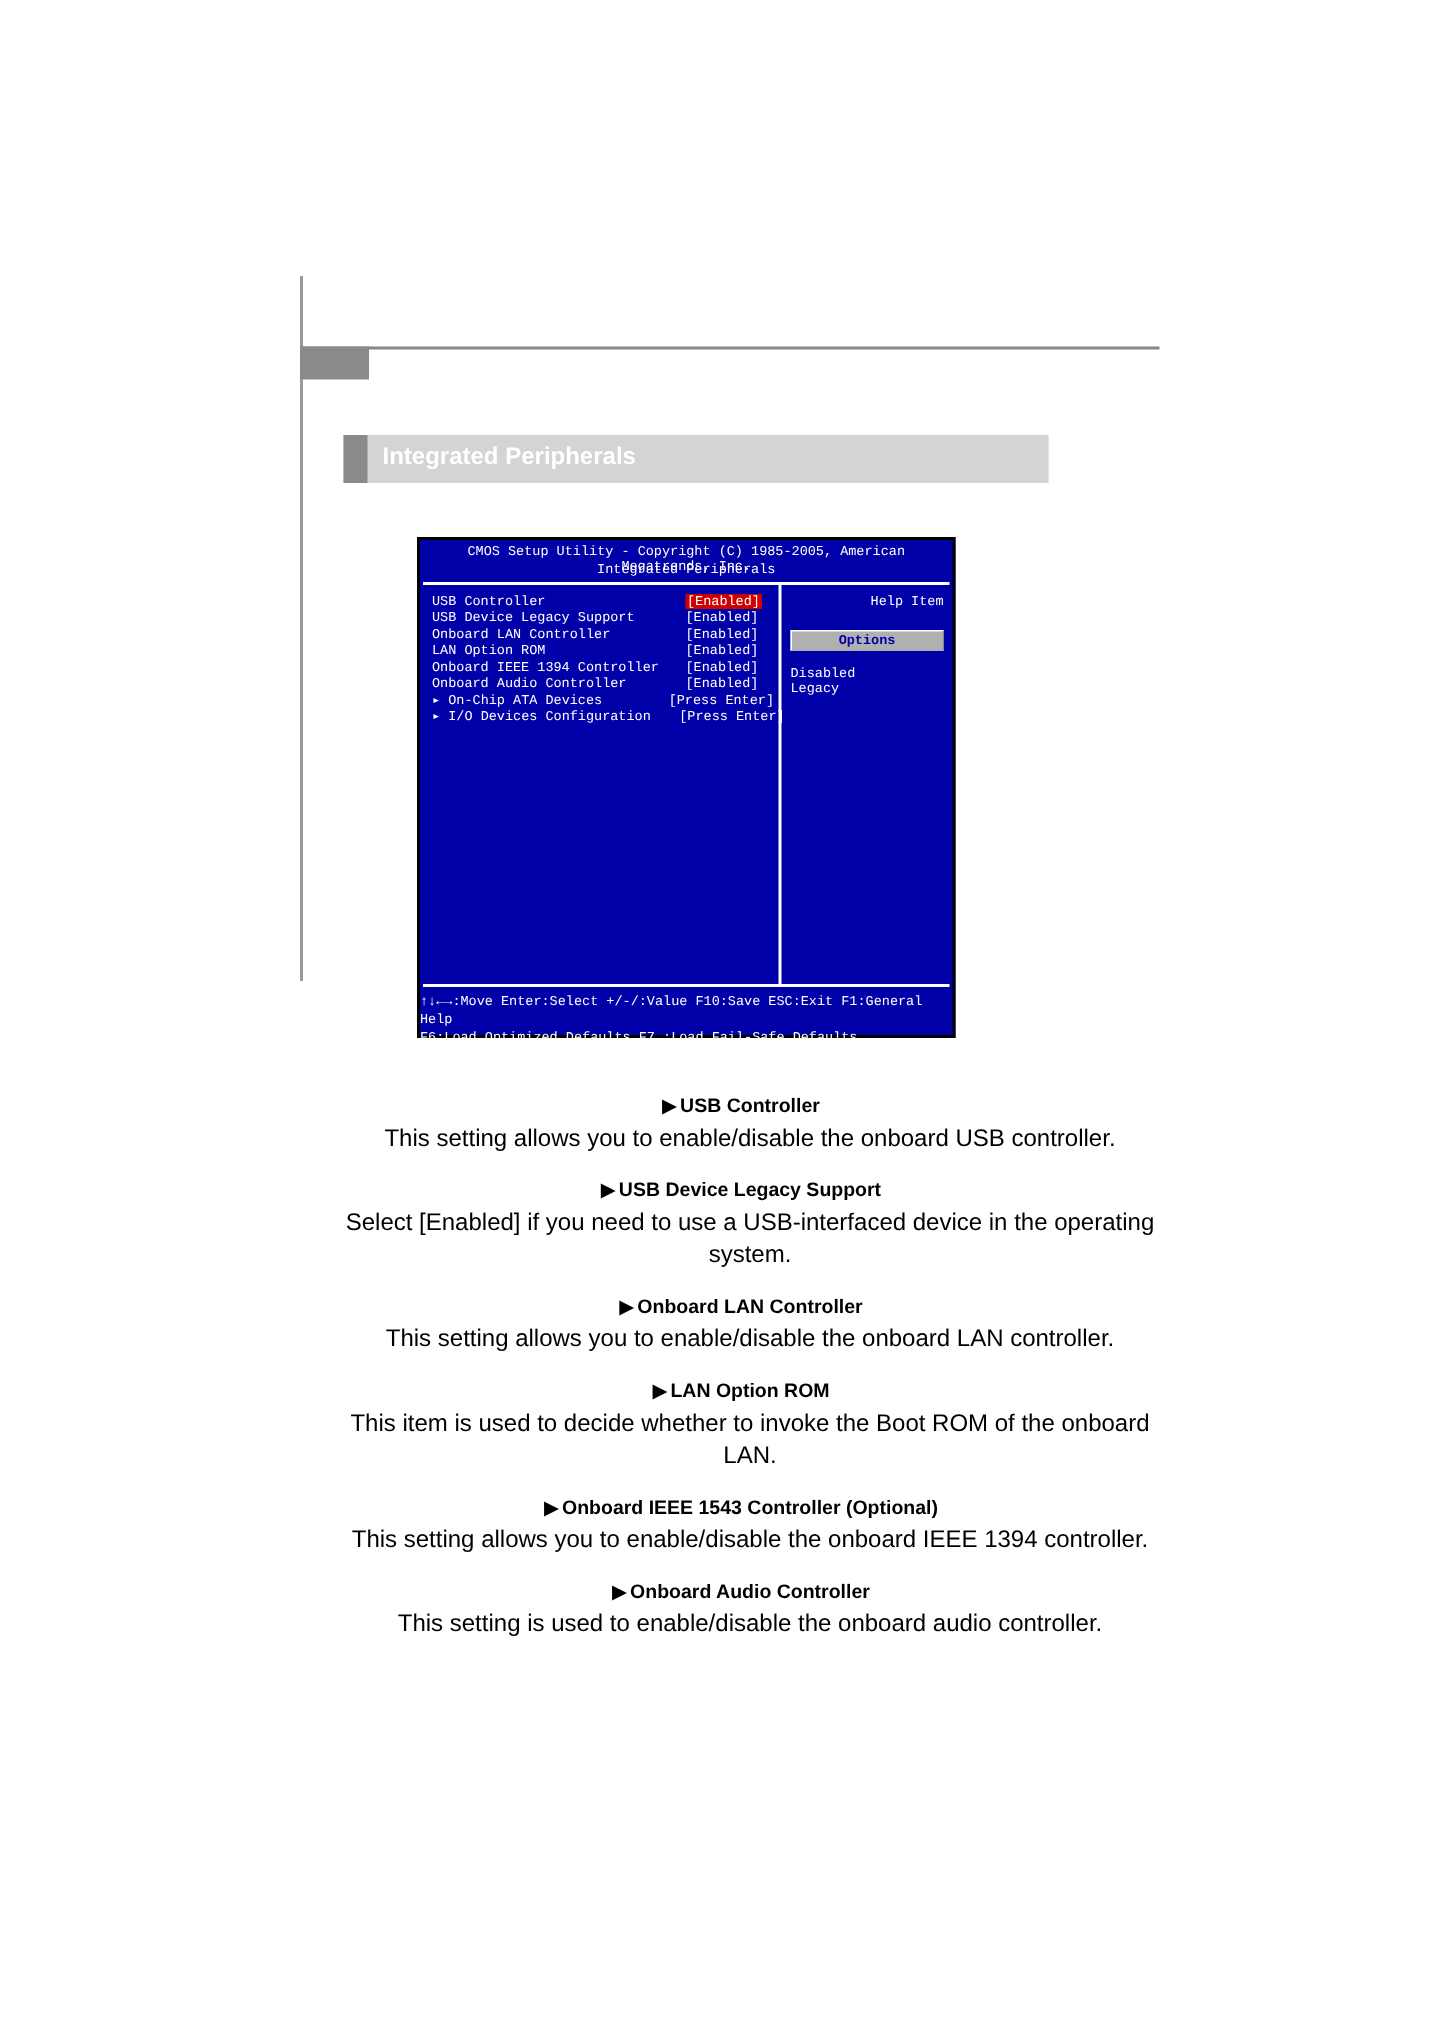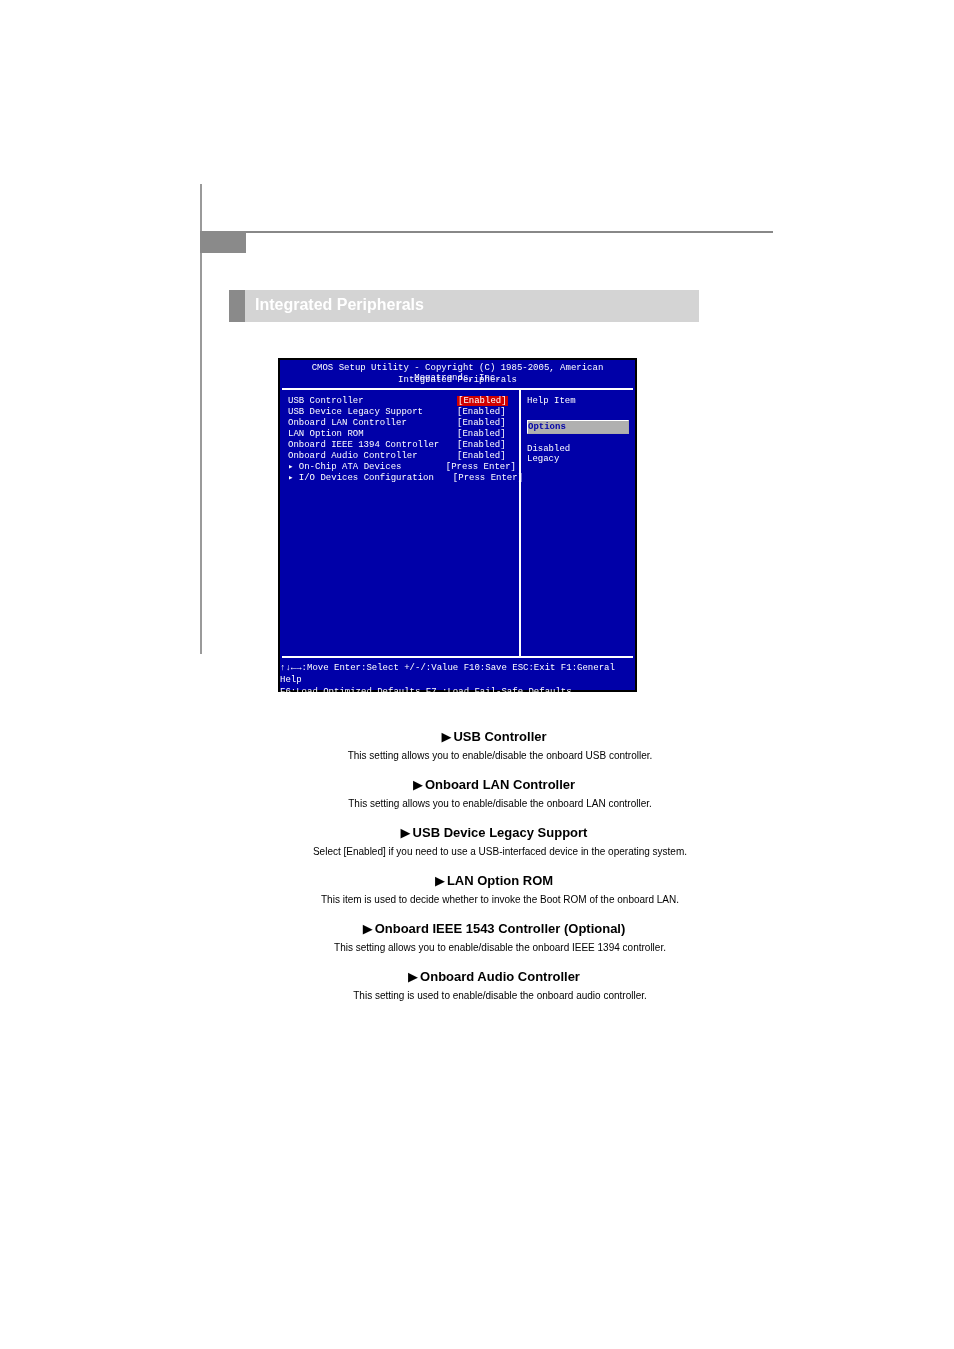--- a/index.html
+++ b/index.html
@@ -134,28 +134,28 @@
   .bios-value-col {
     color: #fff;
     margin-left: 19px;
   }
   .bios-value-selected {
     background: #d00000;
     color: #fff;
     padding: 0 1px;
   }
   .help-title {
-    text-align: left;
+    text-align: right;
     color: #fff;
     margin-bottom: 14px;
   }
   .options-box {
     background: #b0b0b0;
     color: #0000a8;
-    text-align: left;
+    text-align: center;
     border: 1px outset #fff;
     padding: 1px 0;
     margin-bottom: 10px;
     font-weight: bold;
   }
   .bios-footer {
     position: absolute;
     left: 0;
     right: 0;
     bottom: 2px;
@@ -179,21 +179,21 @@
   }
   .item {
     margin-top: 14px;
     text-align: center;
   }
   .item-title {
     font-weight: bold;
     font-size: 13px;
   }
   .item-desc {
-    font-size: 10px;
+    font-size: 16px;
     margin-top: 3px;
     padding-left: 14px;
   }
   .bios-setup-ref {
     position: absolute;
     right: 180px;
     top: 200px;
     font-size: 14px;
     font-weight: bold;
     color: #fff;
@@ -277,30 +277,30 @@
   </div>
 
   <div class="body-text">
 
     <div class="item">
       <div><span class="arrow-bullet">▶</span><span class="item-title">USB Controller</span></div>
       <div class="item-desc">This setting allows you to enable/disable the onboard USB controller.</div>
     </div>
 
     <div class="item">
+      <div><span class="arrow-bullet">▶</span><span class="item-title">USB Device Legacy Support</span></div>
+      <div class="item-desc">Select [Enabled] if you need to use a USB-interfaced device in the operating system.</div>
+    </div>
+
+    <div class="item">
       <div><span class="arrow-bullet">▶</span><span class="item-title">Onboard LAN Controller</span></div>
       <div class="item-desc">This setting allows you to enable/disable the onboard LAN controller.</div>
     </div>
 
     <div class="item">
-      <div><span class="arrow-bullet">▶</span><span class="item-title">USB Device Legacy Support</span></div>
-      <div class="item-desc">Select [Enabled] if you need to use a USB-interfaced device in the operating system.</div>
-    </div>
-
-    <div class="item">
       <div><span class="arrow-bullet">▶</span><span class="item-title">LAN Option ROM</span></div>
       <div class="item-desc">This item is used to decide whether to invoke the Boot ROM of the onboard LAN.</div>
     </div>
 
     <div class="item">
       <div><span class="arrow-bullet">▶</span><span class="item-title">Onboard IEEE 1543 Controller (Optional)</span></div>
       <div class="item-desc">This setting allows you to enable/disable the onboard IEEE 1394 controller.</div>
     </div>
 
     <div class="item">

